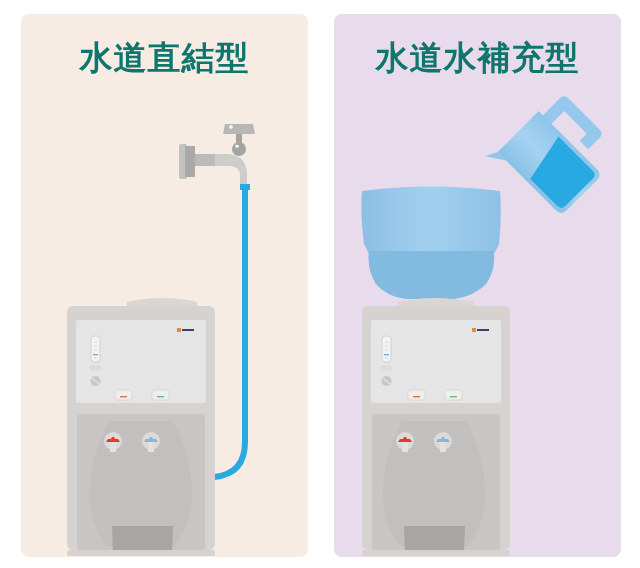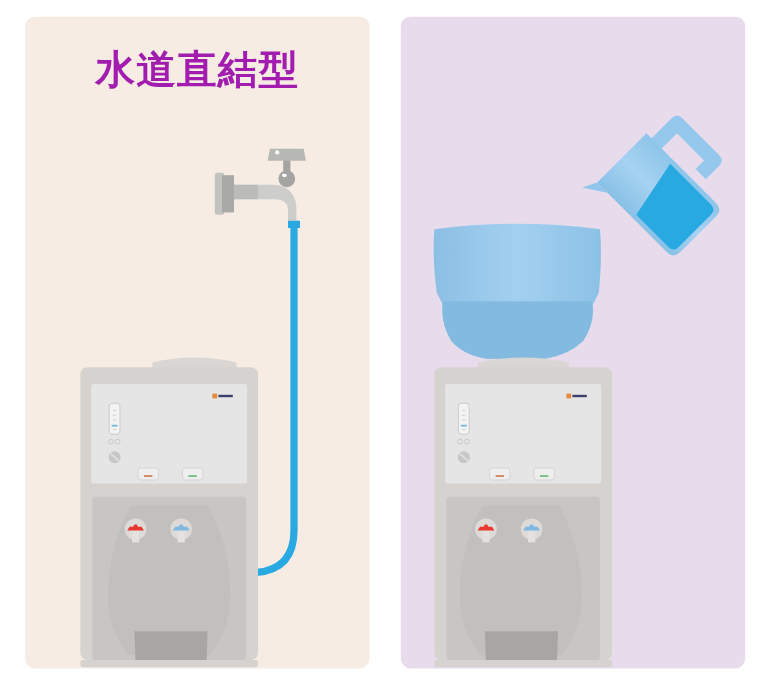--- a/index.html
+++ b/index.html
@@ -1,20 +1,20 @@
 <!DOCTYPE html>
 <html><head>
   <meta charset="utf-8">
   <style>
     html, body { margin: 0; padding: 0; background: #ffffff; }
     body { width: 640px; height: 568px; position: relative; overflow: hidden; font-family: "DejaVu Sans", sans-serif; }
     .panel { position: absolute; top: 14px; width: 287px; height: 543px; border-radius: 8px; overflow: hidden; }
     .panel-left { left: 21px; background: #f6ece3; }
     .panel-right { left: 334px; background: #e8dcec; }
-    .panel-title { position: absolute; top: 22px; left: 0; width: 100%; text-align: center; font-size: 33px; font-weight: bold; color: #a21caf; letter-spacing: 1px; font-family: "DejaVu Sans", sans-serif; }
+    .panel-title { position: absolute; top: 22px; left: 0; width: 100%; text-align: center; font-size: 33px; font-weight: bold; color: #0f766e; letter-spacing: 1px; font-family: "DejaVu Sans", sans-serif; }
     svg.illus { position: absolute; left: 0; top: 0; }
   </style>
 </head>
 <body>
 
 <div class="panel panel-left">
   <div class="panel-title">水道直結型</div>
   <svg class="illus" width="287" height="543" viewBox="0 0 287 543">
 
     <g>
@@ -72,20 +72,21 @@
         <path d="M77 146 L91 146 L89 143 L86 143 L85 141 L83 141 L82 143 L79 143 Z" fill="#7fb8e2"></path>
       </g>
 
       <path d="M45 230 L106 230 L105 258 L46 258 Z" fill="#a8a6a4"></path>
       <rect x="0" y="254" width="148" height="6" rx="2" fill="#d5d2cf"></rect>
     </g>
   </svg>
 </div>
 
 <div class="panel panel-right">
+  <div class="panel-title">水道水補充型</div>
   <svg class="illus" width="287" height="543" viewBox="0 0 287 543">
     <defs>
       <linearGradient id="tankGrad" x1="0" x2="1" y1="0" y2="0">
         <stop offset="0" stop-color="#8cbfe4"></stop>
         <stop offset="0.5" stop-color="#a3d0f0"></stop>
         <stop offset="1" stop-color="#8cc1e6"></stop>
       </linearGradient>
       <linearGradient id="jugGrad" x1="0" x2="1" y1="0" y2="0">
         <stop offset="0" stop-color="#88c0e6"></stop>
         <stop offset="0.5" stop-color="#a6d2f1"></stop>

